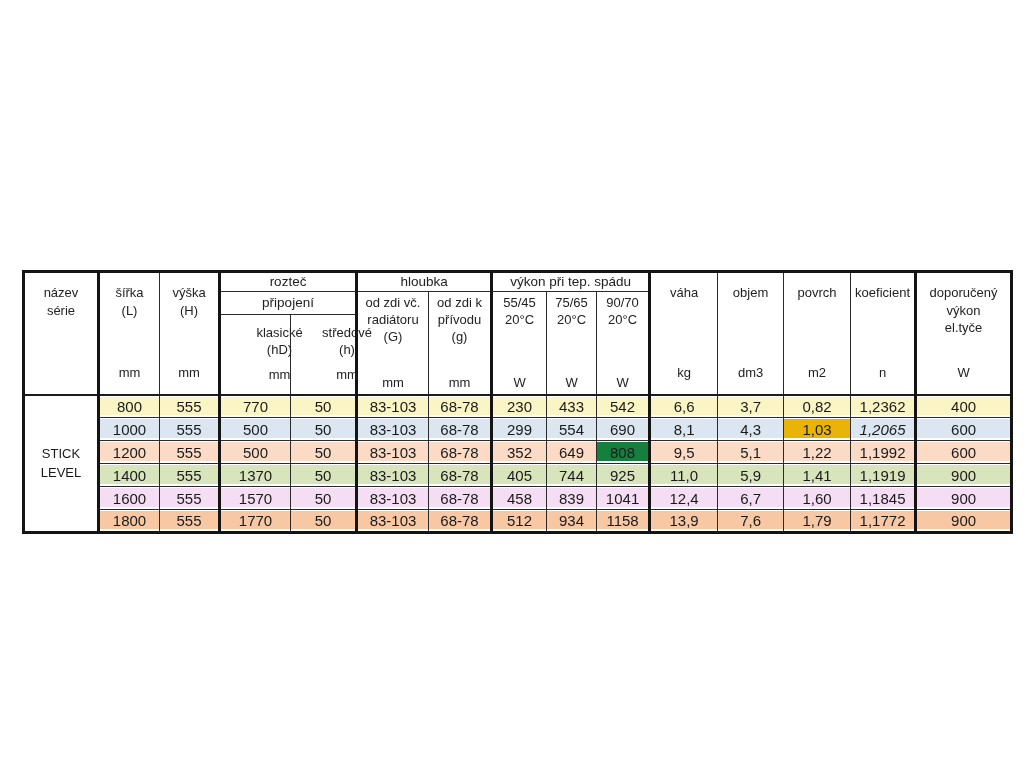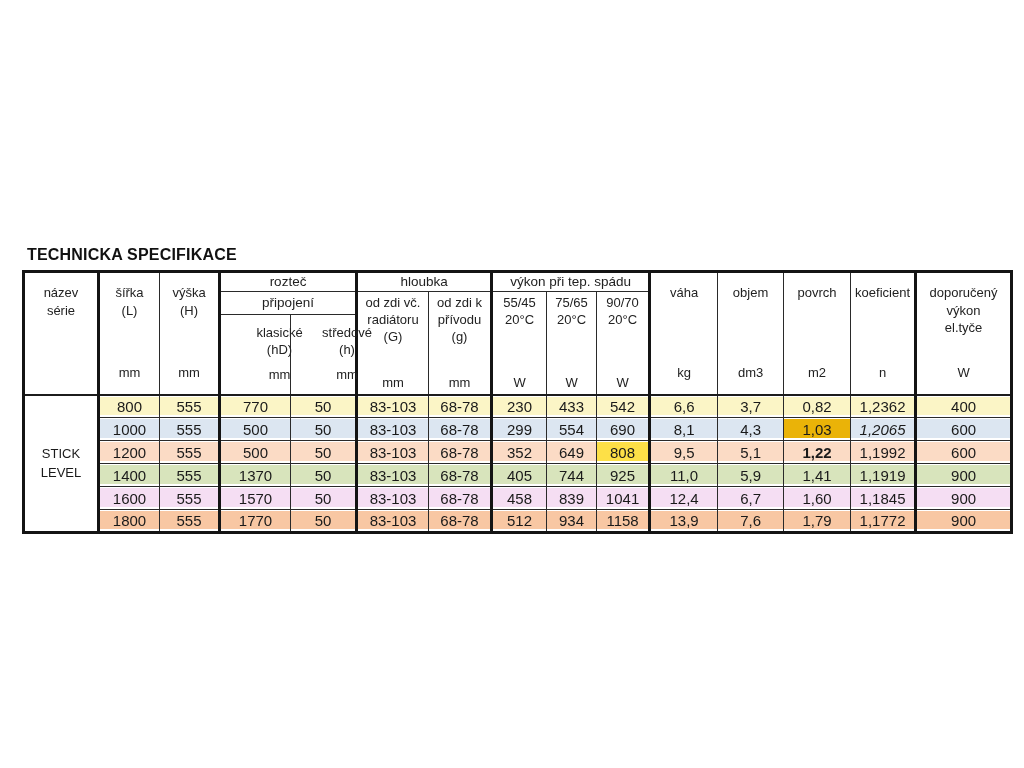--- a/index.html
+++ b/index.html
@@ -74,21 +74,20 @@
     line-height: 1.45;
     white-space: pre-line;
     color: #1a1a1a;
   }
 </style>
 </head>
 <body>
 
 <div class="page">
 
-  <div class="title">TECHNICKA SPECIFIKACE</div>
 
   <table class="spec">
     <colgroup>
       <col style="width:75px">
         <col style="width:61px">
         <col style="width:60px">
       <col style="width:71px">
         <col style="width:66px">
       <col style="width:72px">
         <col style="width:63px">
@@ -256,24 +255,24 @@
         </tr>
         <tr>
           <td class="dc" style="background: rgb(251, 219, 197);">1200</td>
           <td class="dc bR" style="background: rgb(251, 219, 197);">555</td>
           <td class="dc" style="background: rgb(251, 219, 197);">500</td>
           <td class="dc bR" style="background: rgb(251, 219, 197);">50</td>
           <td class="dc" style="background: rgb(251, 219, 197);">83-103</td>
           <td class="dc bR" style="background: rgb(251, 219, 197);">68-78</td>
           <td class="dc" style="background: rgb(251, 219, 197);">352</td>
           <td class="dc" style="background: rgb(251, 219, 197);">649</td>
-          <td class="dc bR" style="background: #fde047;">808</td>
+          <td class="dc bR" style="background: #15803d;">808</td>
           <td class="dc" style="background: rgb(251, 219, 197);">9,5</td>
           <td class="dc" style="background: rgb(251, 219, 197);">5,1</td>
-          <td class="dc" style="background: rgb(251, 219, 197); font-weight: bold;">1,22</td>
+          <td class="dc" style="background: rgb(251, 219, 197);">1,22</td>
           <td class="dc bR" style="background: rgb(251, 219, 197);">1,1992</td>
           <td class="dc" style="background: rgb(251, 219, 197);">600</td>
         </tr>
         <tr>
           <td class="dc" style="background: rgb(216, 228, 188);">1400</td>
           <td class="dc bR" style="background: rgb(216, 228, 188);">555</td>
           <td class="dc" style="background: rgb(216, 228, 188);">1370</td>
           <td class="dc bR" style="background: rgb(216, 228, 188);">50</td>
           <td class="dc" style="background: rgb(216, 228, 188);">83-103</td>
           <td class="dc bR" style="background: rgb(216, 228, 188);">68-78</td>

